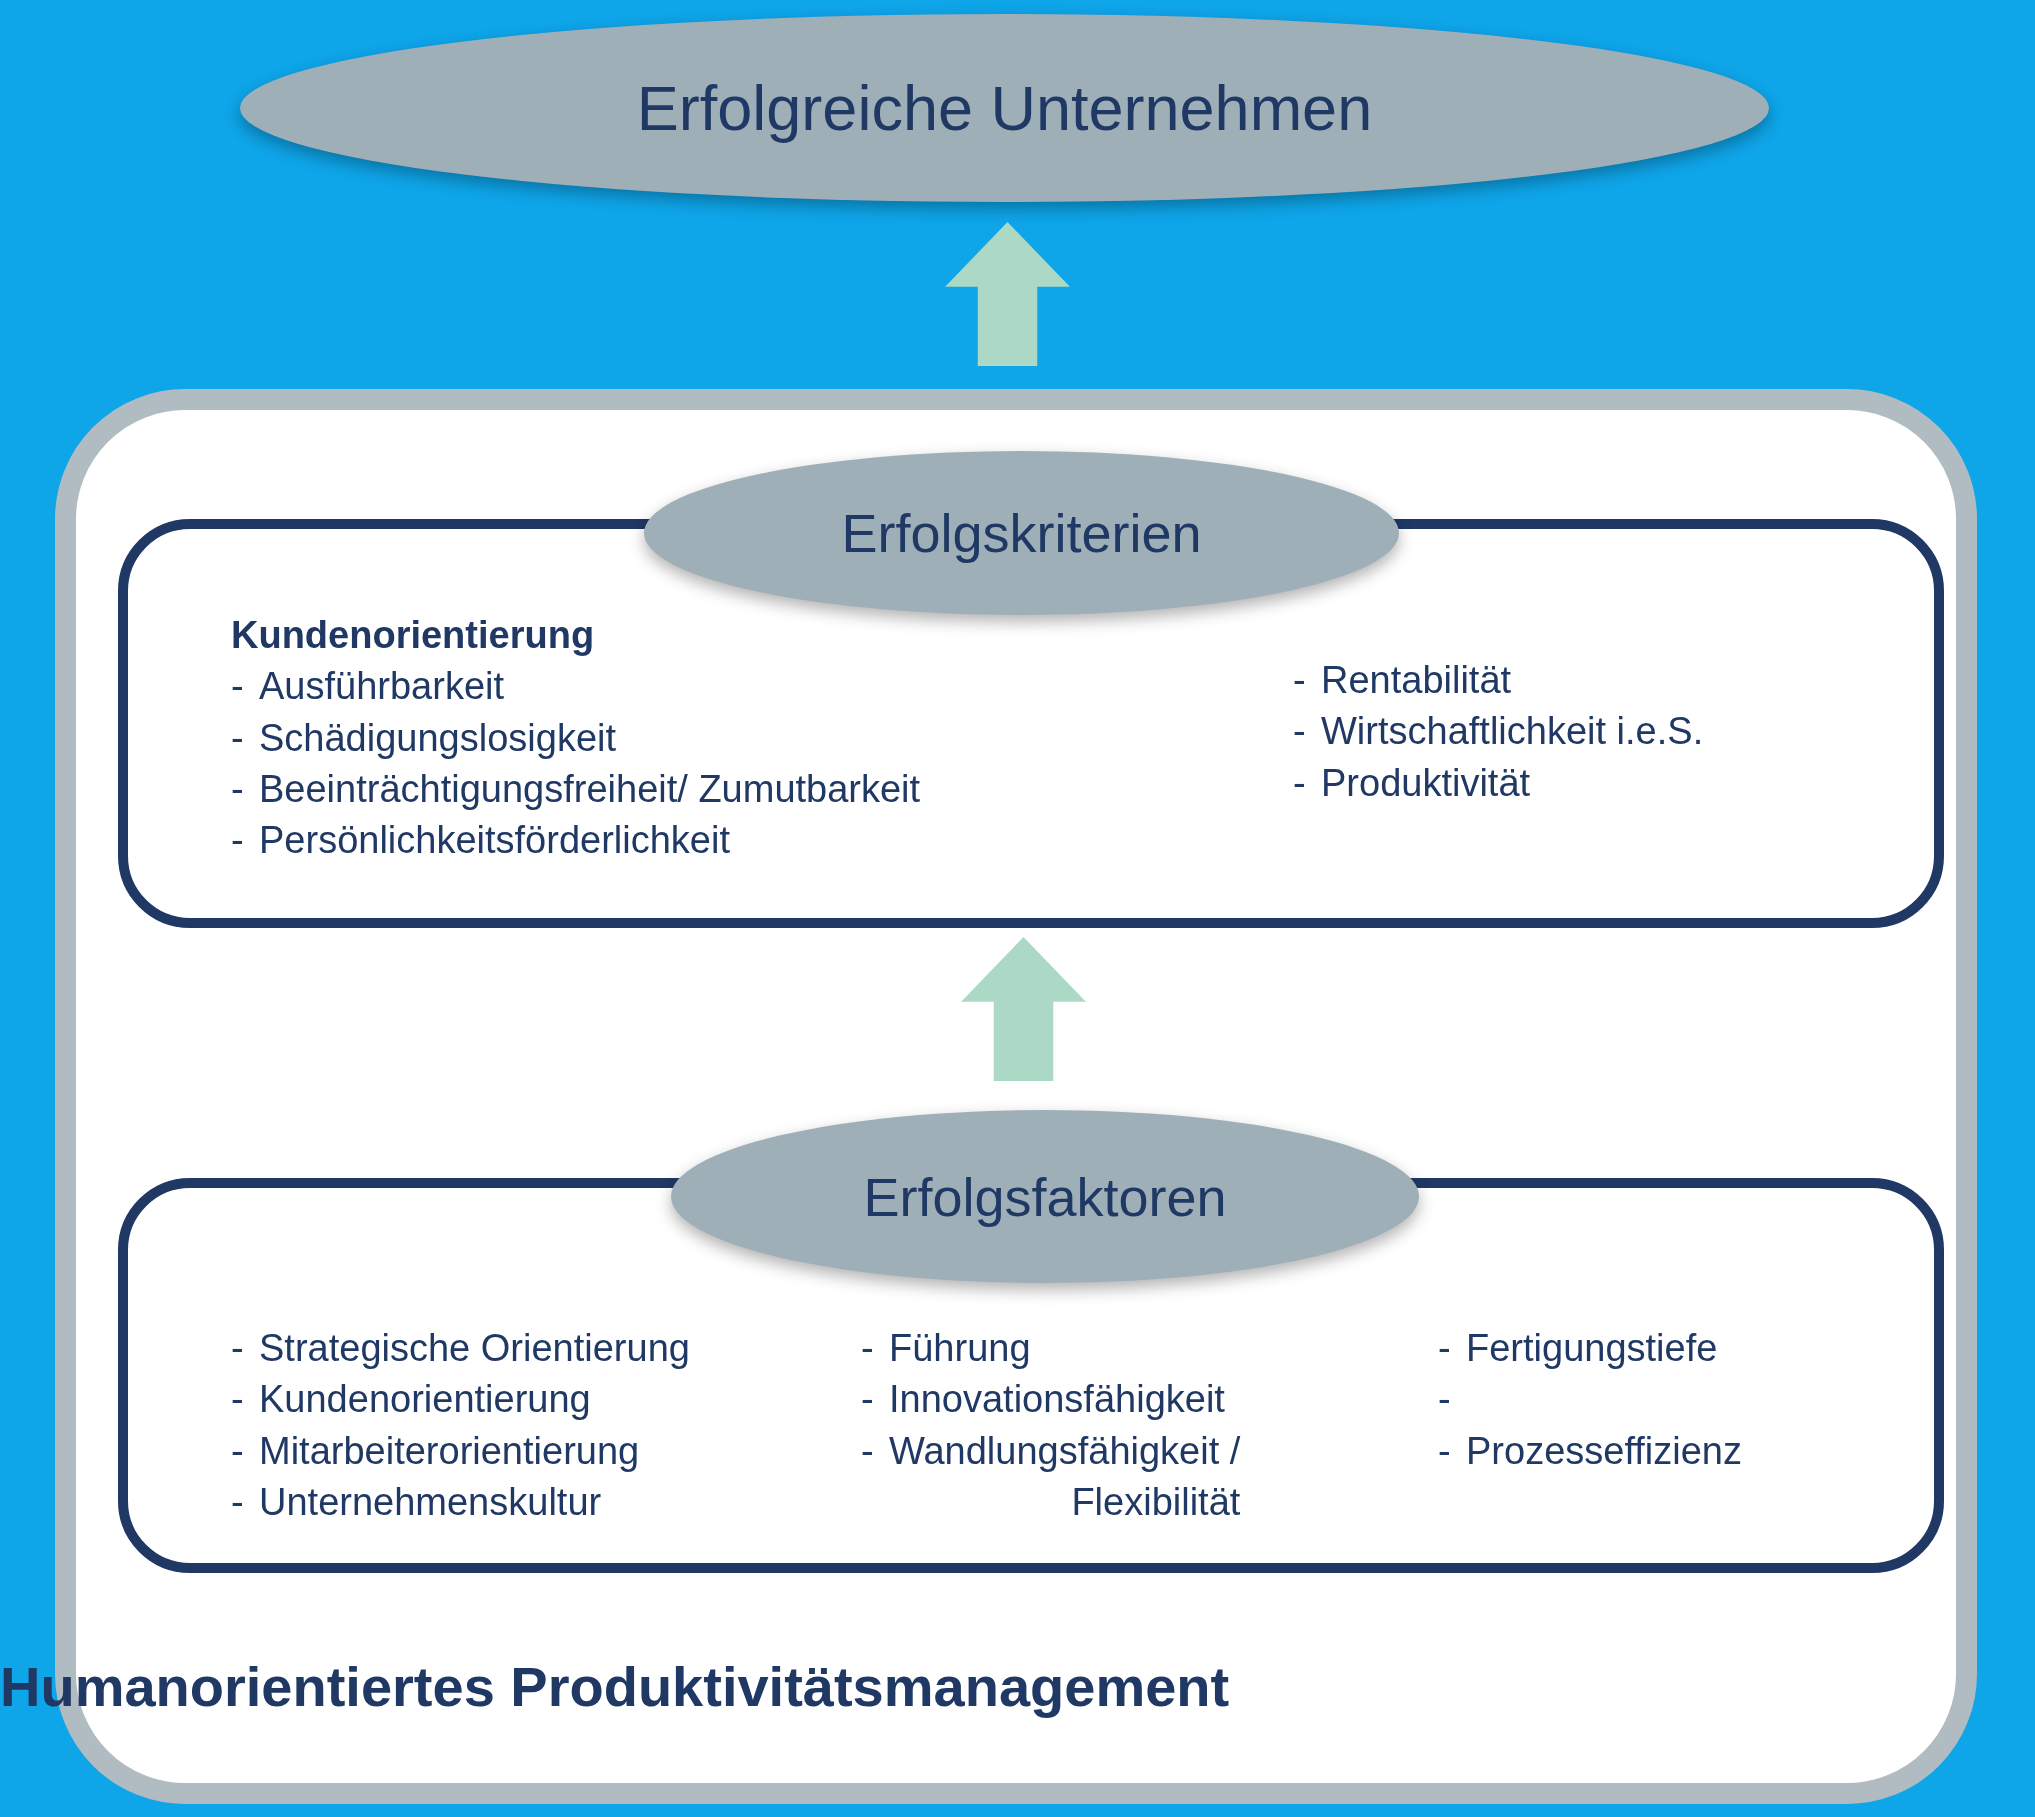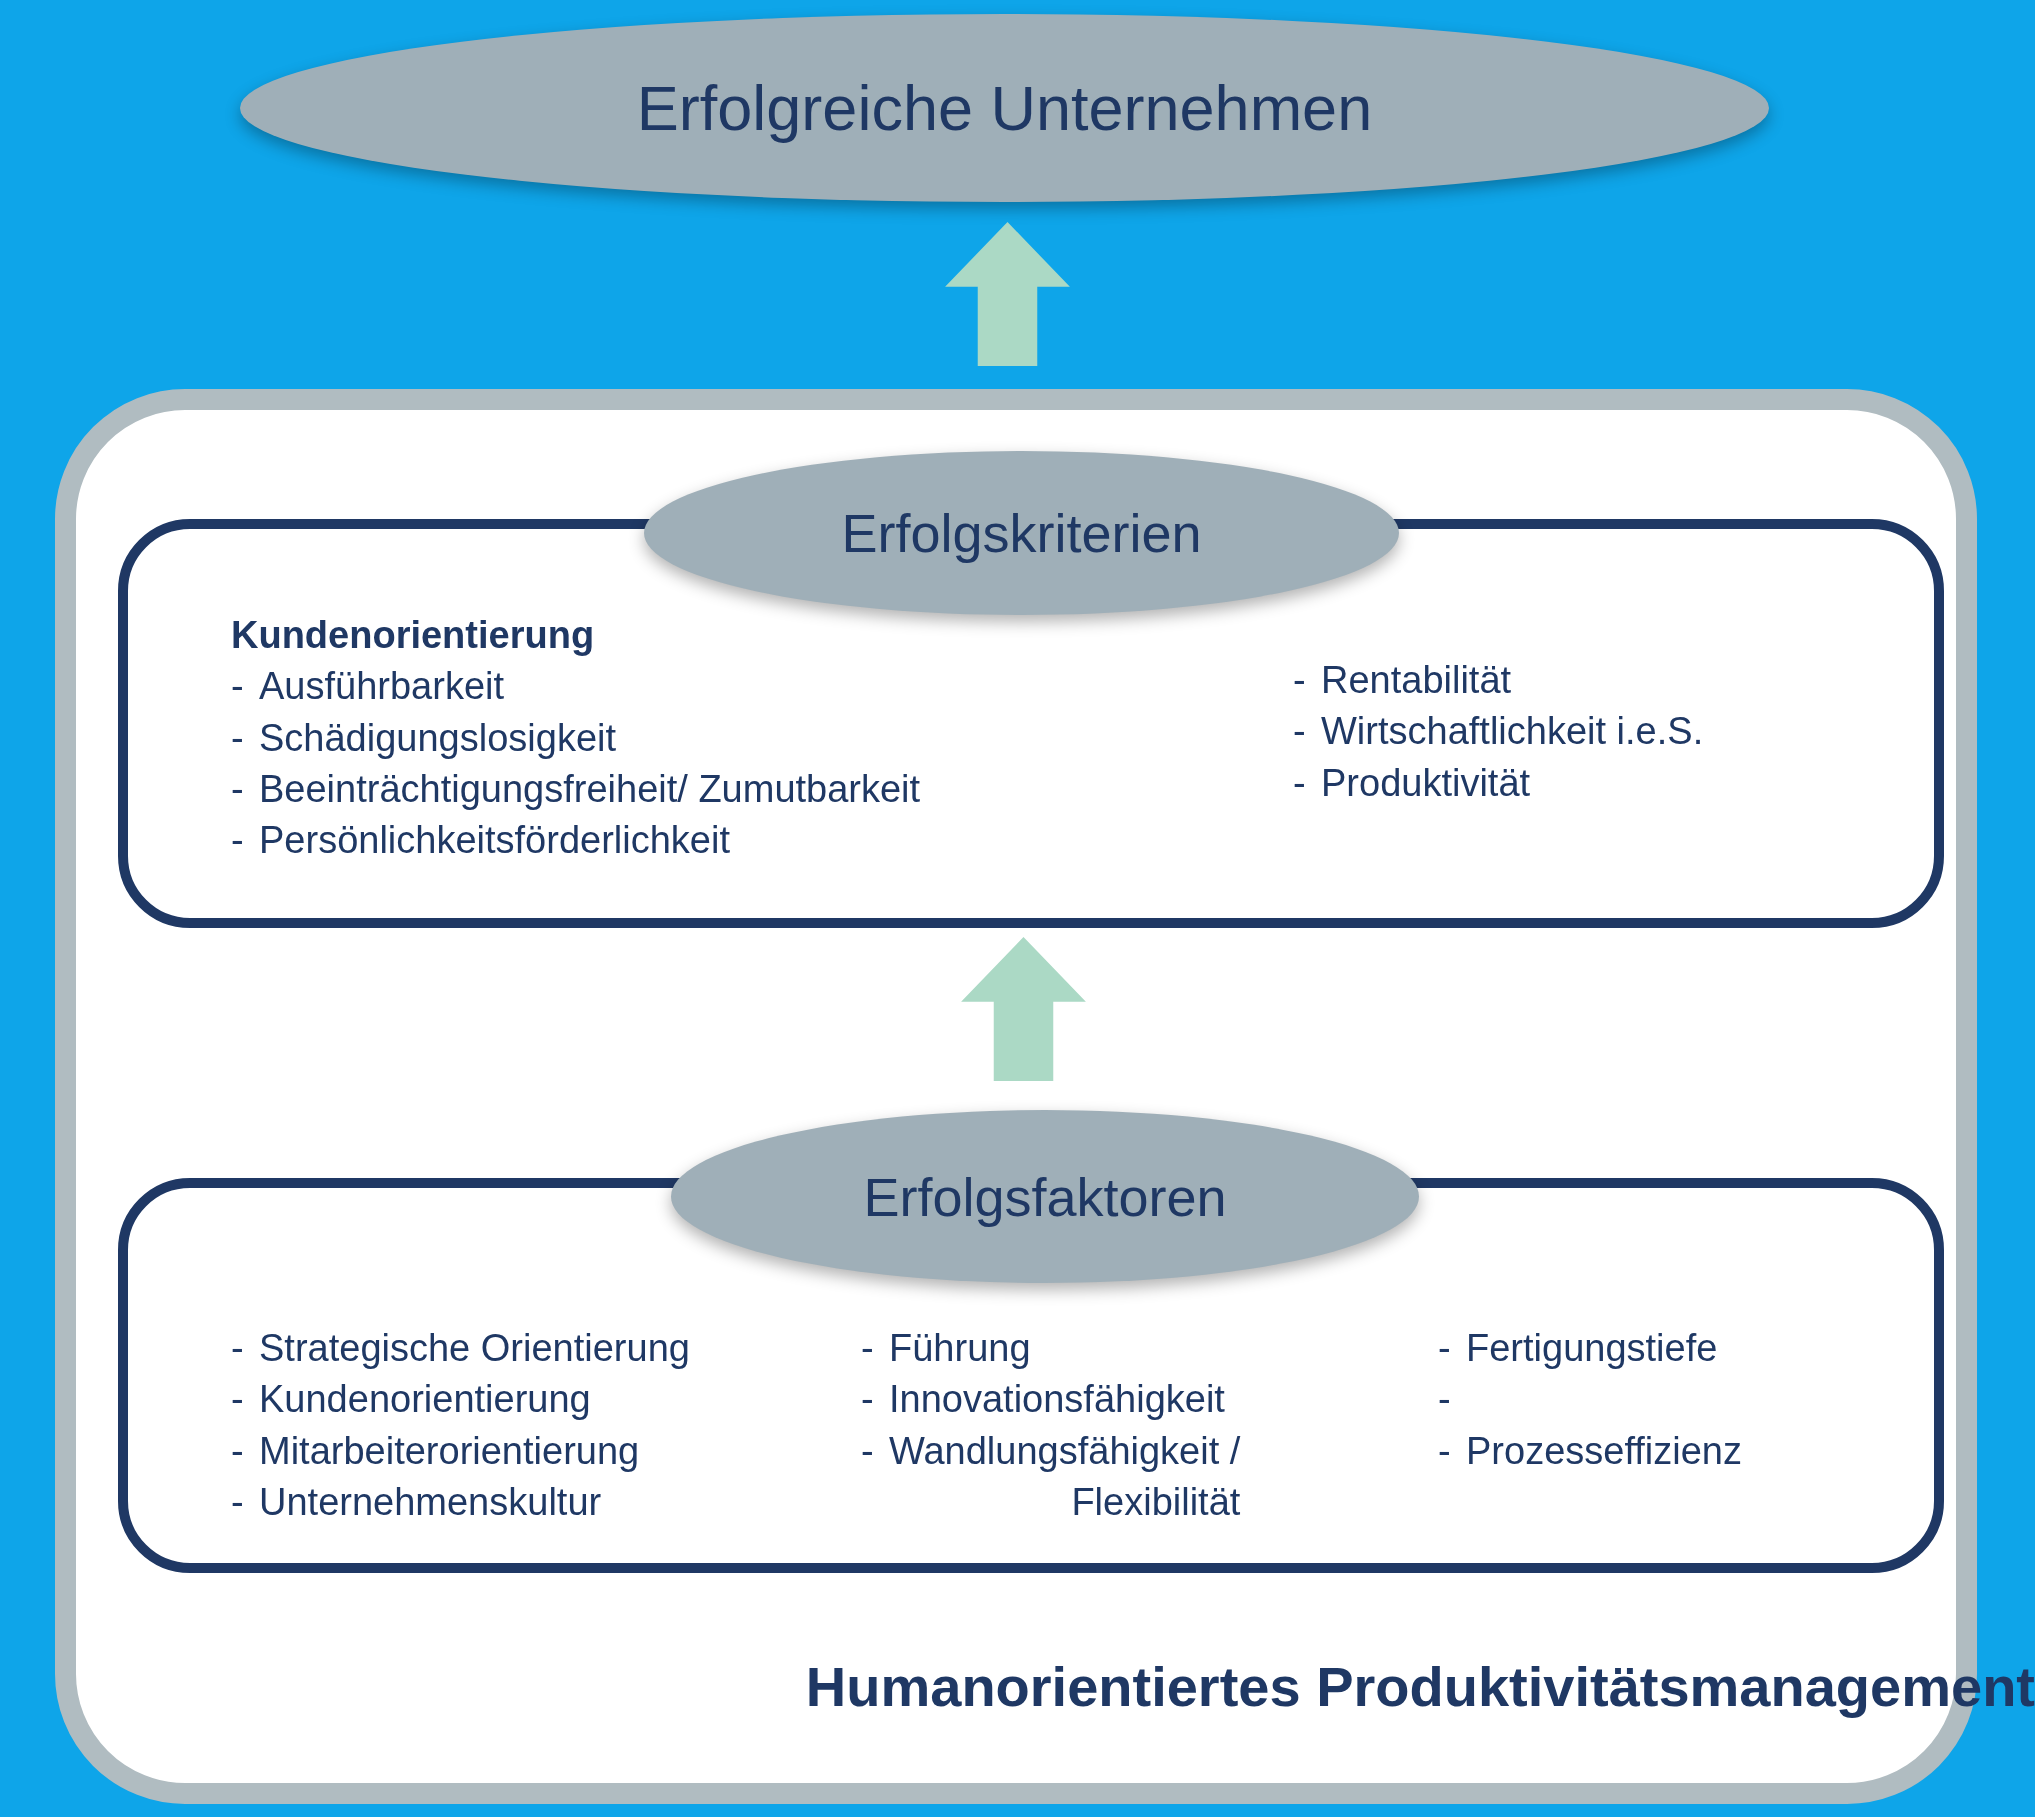--- a/index.html
+++ b/index.html
@@ -102,21 +102,21 @@
 
   .li { display: flex; }
   .dash { flex: none; width: 28px; }
   .txt { white-space: pre-line; text-align: right; }
 
   
   .footer-title {
     position: absolute;
     left: 0; right: 0;
     top: 1654px;
-    text-align: right;
+    text-align: left;
     font-size: 56px;
     font-weight: bold;
     color: #1f3864;
     z-index: 3;
   }
 </style>
 </head>
 <body>
 
 <div class="canvas">

